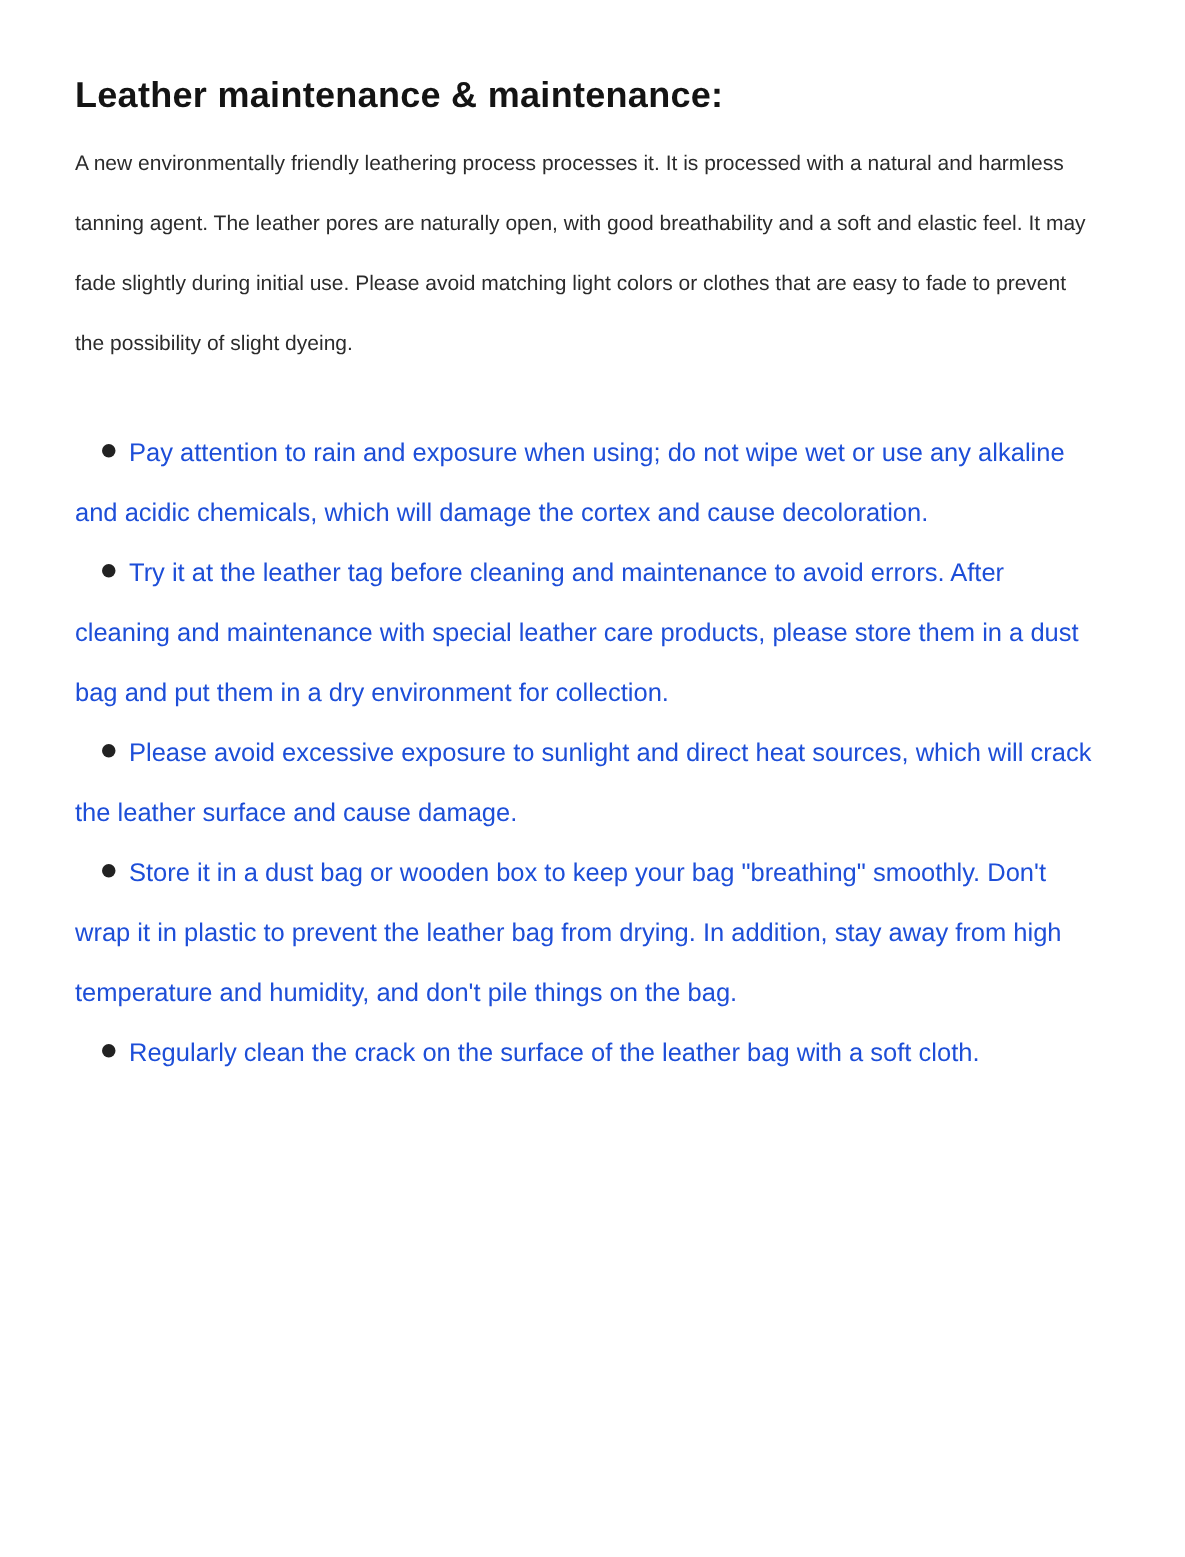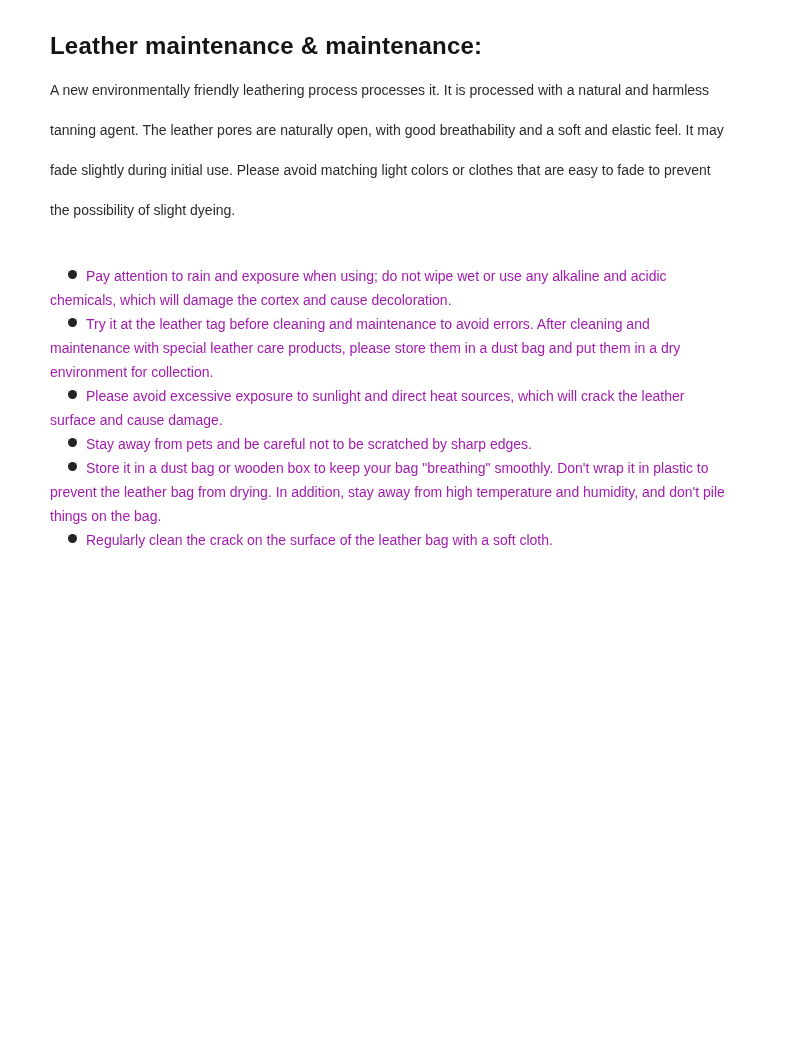--- a/index.html
+++ b/index.html
@@ -13,20 +13,21 @@
     font-family: "Liberation Sans", sans-serif;
     color: #1a1a1a;
     overflow: hidden;
   }
   .page {
     width: 790px;
     height: 916px;
     box-sizing: border-box;
     padding: 26px 60px 0 50px;
     background: #ffffff;
+    margin-top: 18px;
   }
   .doc-title {
     font-size: 24px;
     font-weight: 600;
     line-height: 40px;
     letter-spacing: 0.2px;
     color: #141414;
     margin: 0 0 4px 0;
   }
   .intro {
@@ -38,23 +39,23 @@
   }
   .spacer {
     height: 34px;
   }
   .bullet-list {
     margin: 0;
     padding: 0;
     list-style: none;
   }
   .bullet-item {
-    font-size: 14px;
-    line-height: 24px;
-    color: #a21caf;
+    font-size: 17px;
+    line-height: 40px;
+    color: #1d4ed8;
     margin: 0;
     text-indent: 18px;
   }
   .bullet-dot {
     display: inline-block;
     width: 9px;
     height: 9px;
     border-radius: 50%;
     background: #222222;
     margin-right: 9px;
@@ -76,23 +77,20 @@
     <li class="bullet-item">
       <span class="bullet-dot"></span><span>Pay attention to rain and exposure when using; do not wipe wet or use any alkaline and acidic chemicals, which will damage the cortex and cause decoloration.</span>
     </li>
     <li class="bullet-item">
       <span class="bullet-dot"></span><span>Try it at the leather tag before cleaning and maintenance to avoid errors. After cleaning and maintenance with special leather care products, please store them in a dust bag and put them in a dry environment for collection.</span>
     </li>
     <li class="bullet-item">
       <span class="bullet-dot"></span><span>Please avoid excessive exposure to sunlight and direct heat sources, which will crack the leather surface and cause damage.</span>
     </li>
     <li class="bullet-item">
-      <span class="bullet-dot"></span><span>Stay away from pets and be careful not to be scratched by sharp edges.</span>
-    </li>
-    <li class="bullet-item">
       <span class="bullet-dot"></span><span>Store it in a dust bag or wooden box to keep your bag "breathing" smoothly. Don't wrap it in plastic to prevent the leather bag from drying. In addition, stay away from high temperature and humidity, and don't pile things on the bag.</span>
     </li>
     <li class="bullet-item">
       <span class="bullet-dot"></span><span>Regularly clean the crack on the surface of the leather bag with a soft cloth.</span>
     </li>
   </ul>
 
 </div>
 
 </body></html>

